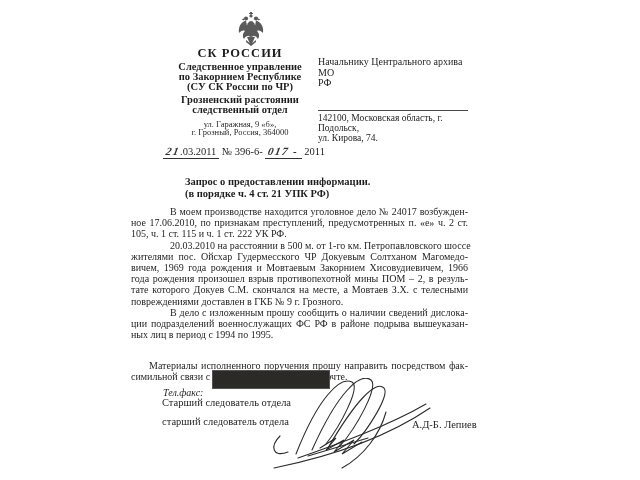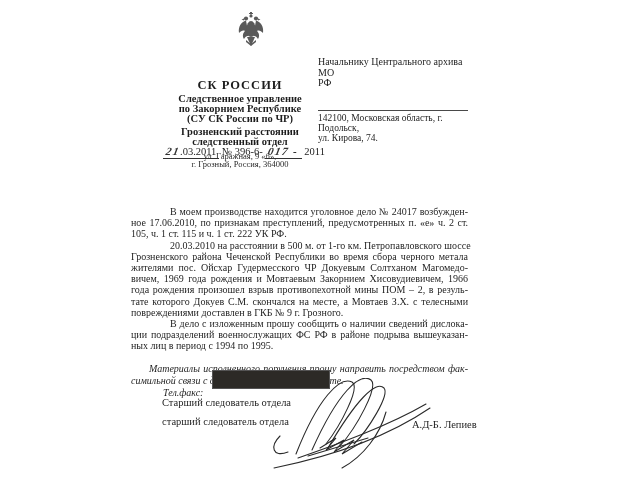--- a/index.html
+++ b/index.html
@@ -1,41 +1,41 @@
 <!DOCTYPE html>
 <html><head>
 <meta charset="utf-8">
 <style>
   html,body{margin:0;padding:0;background:#ffffff;}
   .page{position:relative;width:640px;height:480px;background:#fefefe;overflow:hidden;
         font-family:"Liberation Serif","DejaVu Serif",serif;color:#1f1f1f;}
   .abs{position:absolute;}
   
-  .lh-center{left:80px;width:320px;text-align:center;margin-top:32px;}
+  .lh-center{left:80px;width:320px;text-align:center;}
   .org{top:46px;font-weight:700;font-size:12.5px;letter-spacing:1px;}
   .dept{top:62px;font-weight:700;font-size:10.5px;line-height:10px;}
   .division{top:95px;font-weight:700;font-size:10.5px;line-height:10px;}
   .lh-addr{top:120px;font-size:8.5px;line-height:8px;color:#2a2a2a;}
   .dateline{top:145px;left:163px;font-size:10.5px;white-space:nowrap;}
   .u{border-bottom:1px solid #333;padding:0 3px 1px 3px;}
   .hw{display:inline-block;font-style:italic;font-weight:700;transform:skewX(-12deg);
       letter-spacing:1.5px;color:#333;font-size:11px;}
   
   .recipient{left:318px;top:57px;width:158px;font-size:10px;line-height:10.5px;}
   .rec-rule{left:318px;top:110px;width:150px;border-top:1px solid #4a4a4a;height:0;}
   .rec-addr{left:318px;top:113px;width:158px;font-size:9.5px;line-height:10px;}
   
   .subject{left:185px;top:176px;width:290px;font-weight:700;font-size:10.5px;line-height:12px;}
   
   .bodytext{left:131px;top:206px;width:337px;font-size:10px;}
   .bl{height:11.2px;line-height:11.2px;white-space:nowrap;text-align:justify;
       -moz-text-align-last:justify;text-align-last:justify;}
   .bl.first{text-indent:39px;}
   .bl.last{text-align:left;text-align-last:left;}
-  .p4{margin-top:12px;font-style:italic;}
+  .p4{margin-top:20px;}
   .p4 .bl.first{text-indent:18px;}
   
   .telfax{left:163px;top:387px;font-size:10px;font-style:italic;}
   .redact{left:212px;top:370px;width:116px;height:17px;background:#2e2c28;border:1px solid #555;}
   
   .sig1{left:162px;top:397px;font-size:10.5px;}
   .sig2{left:162px;top:416px;font-size:10.5px;}
   .signame{left:412px;top:419px;font-size:10.5px;}
   .sigsvg{left:268px;top:378px;}
   .emblem{left:237px;top:12px;filter:blur(.3px);opacity:.85;}
@@ -91,28 +91,31 @@
   <div class="abs recipient">
     <div>Начальнику Центрального архива МО</div>
     <div>РФ</div>
   </div>
   <div class="abs rec-rule"></div>
   <div class="abs rec-addr">
     <div>142100, Московская область, г. Подольск,</div>
     <div>ул. Кирова, 74.</div>
   </div>
 
+  <div class="abs subject">
+    <div>Запрос о предоставлении информации.</div>
+    <div>(в порядке ч. 4 ст. 21 УПК РФ)</div>
+  </div>
 
   <div class="abs bodytext">
     <div class="bl first">В моем производстве находится уголовное дело № 24017 возбужден-</div>
     <div class="bl">ное 17.06.2010, по признакам преступлений, предусмотренных п. «е» ч. 2 ст.</div>
     <div class="bl last">105, ч. 1 ст. 115 и ч. 1 ст. 222 УК РФ.</div>
 
     <div class="bl first">20.03.2010 на расстоянии в 500 м. от 1-го км. Петропавловского шоссе</div>
-    <div class="bl">Грозненского района Чеченской Республики во время сбора черного метала</div>
     <div class="bl">жителями пос. Ойсхар Гудермесского ЧР Докуевым Солтханом Магомедо-</div>
     <div class="bl">вичем, 1969 года рождения и Мовтаевым Закорнием Хисовудиевичем, 1966</div>
     <div class="bl">года рождения произошел взрыв противопехотной мины ПОМ – 2, в резуль-</div>
     <div class="bl">тате которого Докуев С.М. скончался на месте, а Мовтаев З.Х. с телесными</div>
     <div class="bl last">повреждениями доставлен в ГКБ № 9 г. Грозного.</div>
 
     <div class="bl first">В дело с изложенным прошу сообщить о наличии сведений дислока-</div>
     <div class="bl">ции подразделений военнослужащих ФС РФ в районе подрыва вышеуказан-</div>
     <div class="bl last">ных лиц в период с 1994 по 1995.</div>
 

